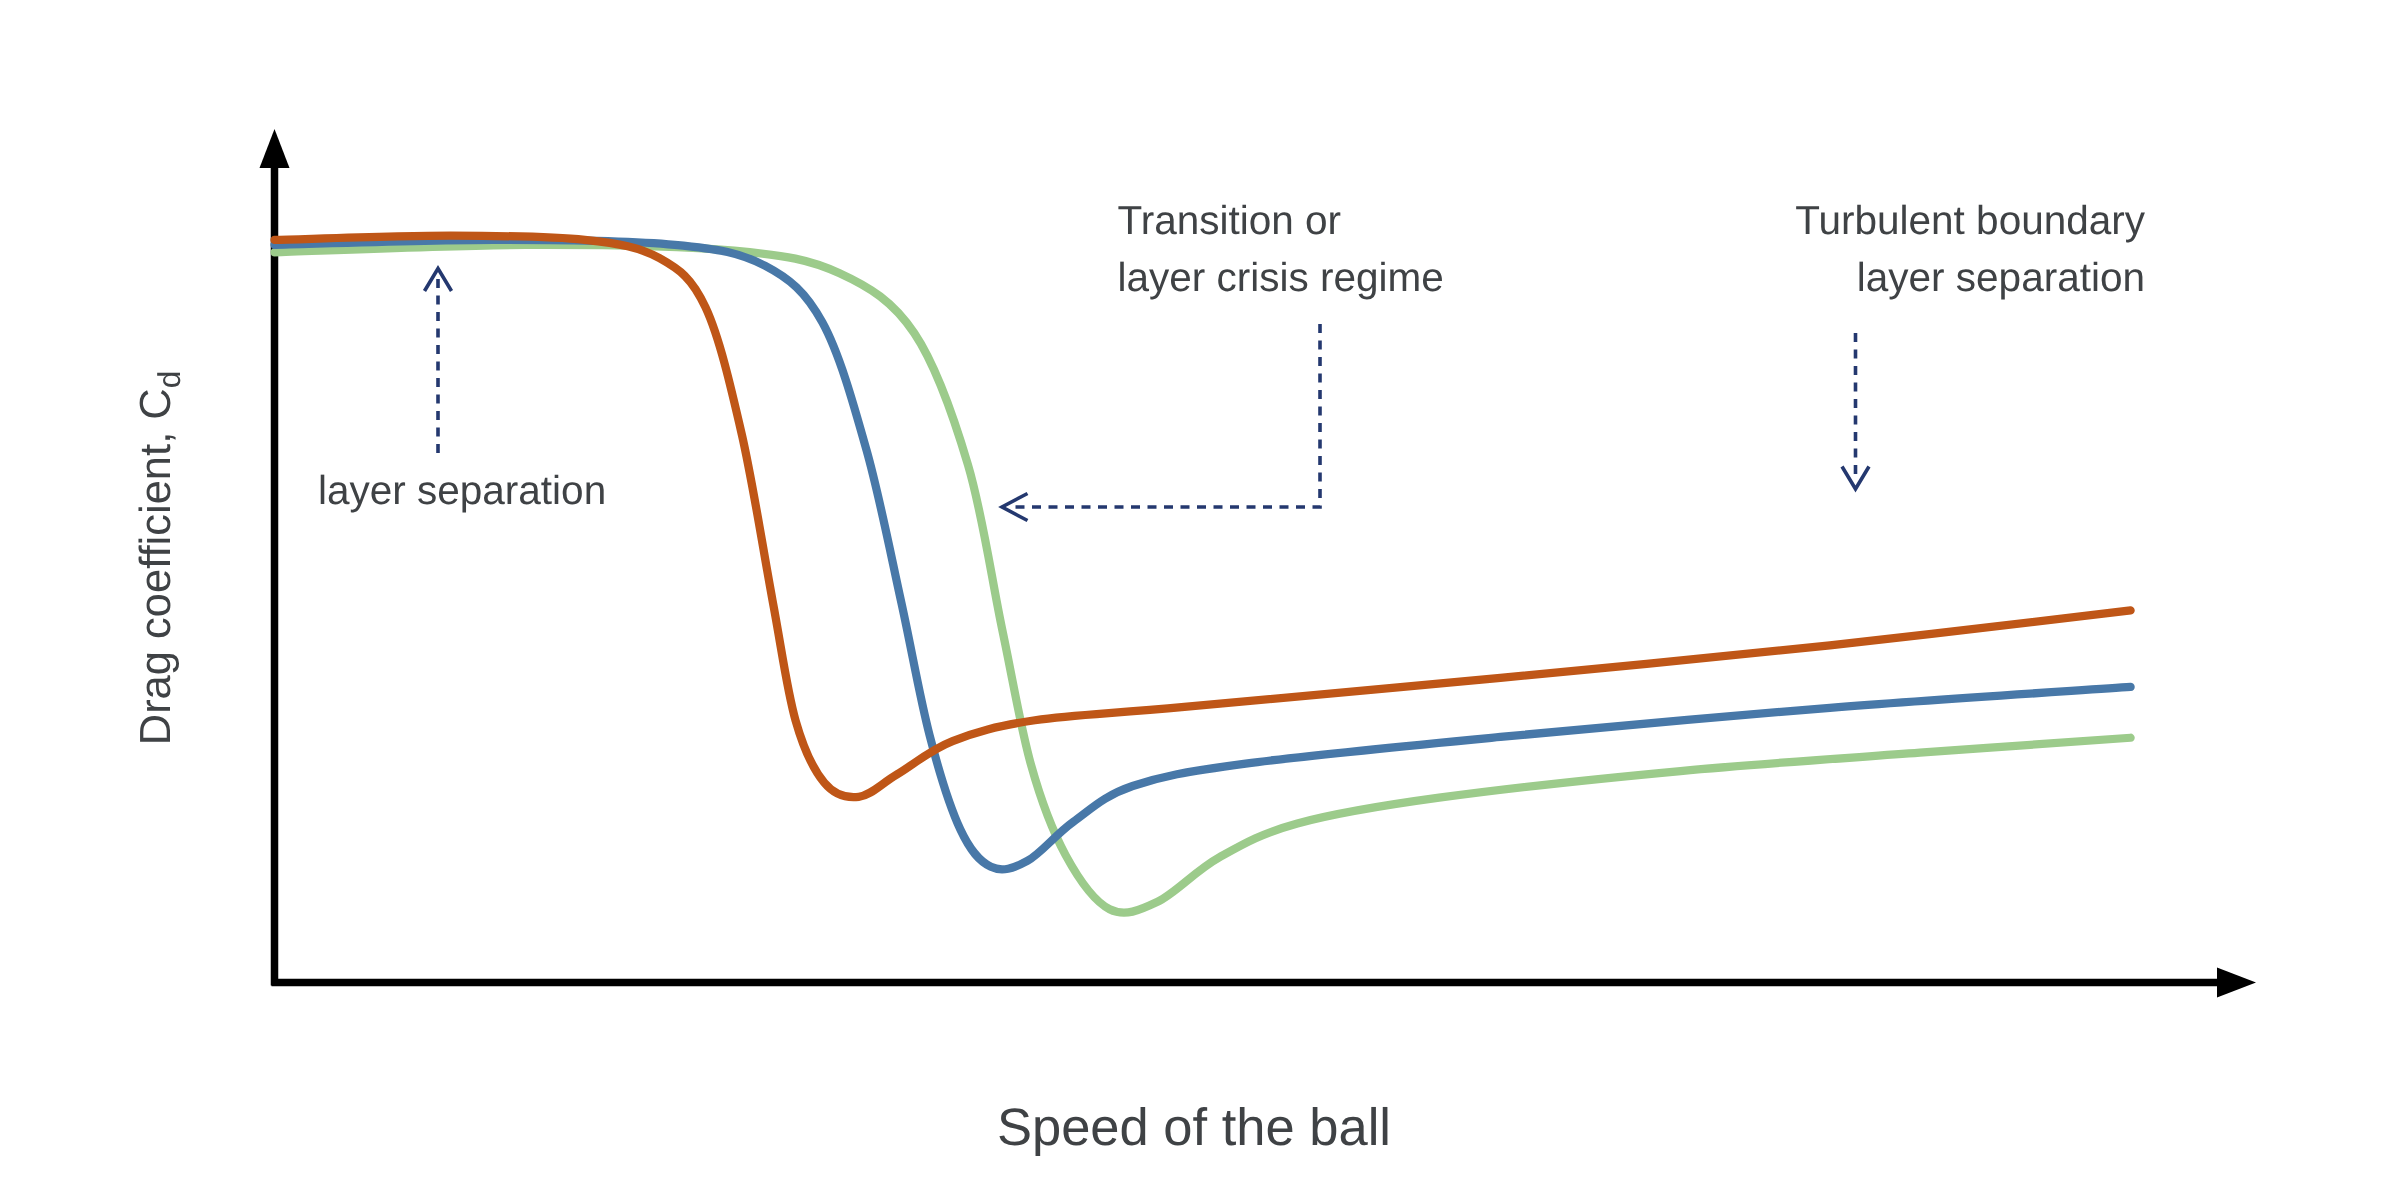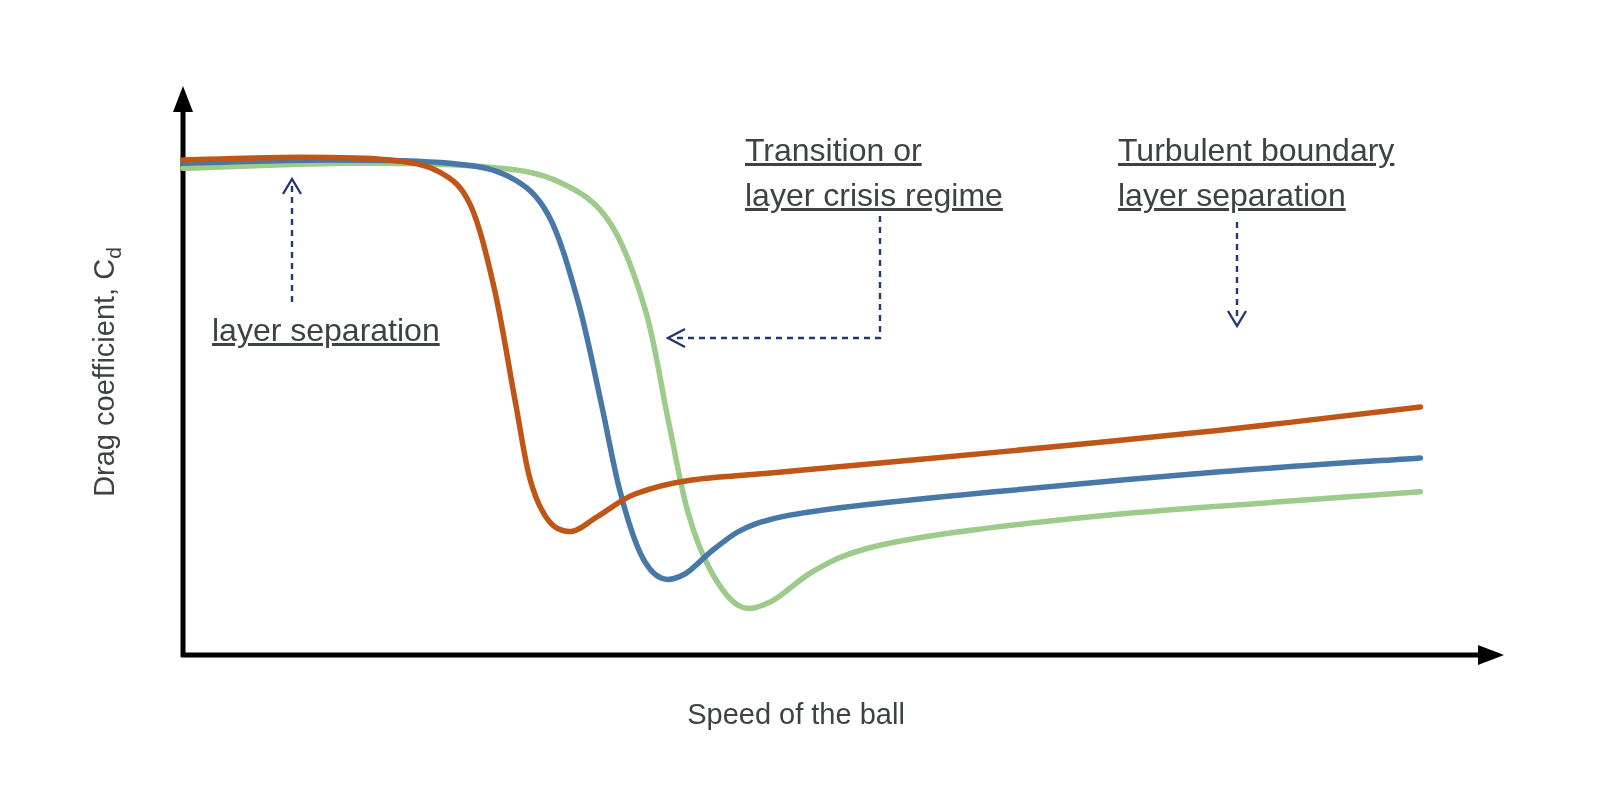--- a/index.html
+++ b/index.html
@@ -18,42 +18,41 @@
     overflow:hidden;
   }
   svg.plot{position:absolute;left:0;top:0;}
   .curve{fill:none;stroke-width:5.5;stroke-linecap:round;stroke-linejoin:round;}
   .axis-line{stroke:var(--axis);stroke-width:5;}
   .axis-head{fill:var(--axis);}
   .dashed-arrow{stroke:var(--arrow);stroke-width:2.4;fill:none;stroke-dasharray:6 5;}
   .arrow-head{stroke:var(--arrow);stroke-width:2.4;fill:none;stroke-dasharray:none;}
   .label{
     position:absolute;
-    font-size:32px;
+    font-size:27px;
     line-height:1.42;
     color:var(--text);
     white-space:nowrap;
-    text-decoration:underline;
   }
   .label-left{text-align:left;}
-  .label-center{text-align:left;}
+  .label-center{text-align:right;}
   .y-axis-label{
     position:absolute;
     left:107px;top:372px;
     transform:translate(-50%,-50%) rotate(-90deg);
     font-size:29px;
     white-space:nowrap;
     color:var(--text);
   }
   .y-axis-label sub{font-size:21px;}
   .x-axis-label{
     position:absolute;
-    left:646px;top:698px;width:300px;
+    left:646px;top:732px;width:300px;
     text-align:center;
-    font-size:29px;
+    font-size:35px;
     color:var(--text);
   }
 </style>
 </head>
 <body>
 
 <div class="stage">
 
   <svg class="plot" width="1600" height="800" viewBox="0 0 1600 800">
 

